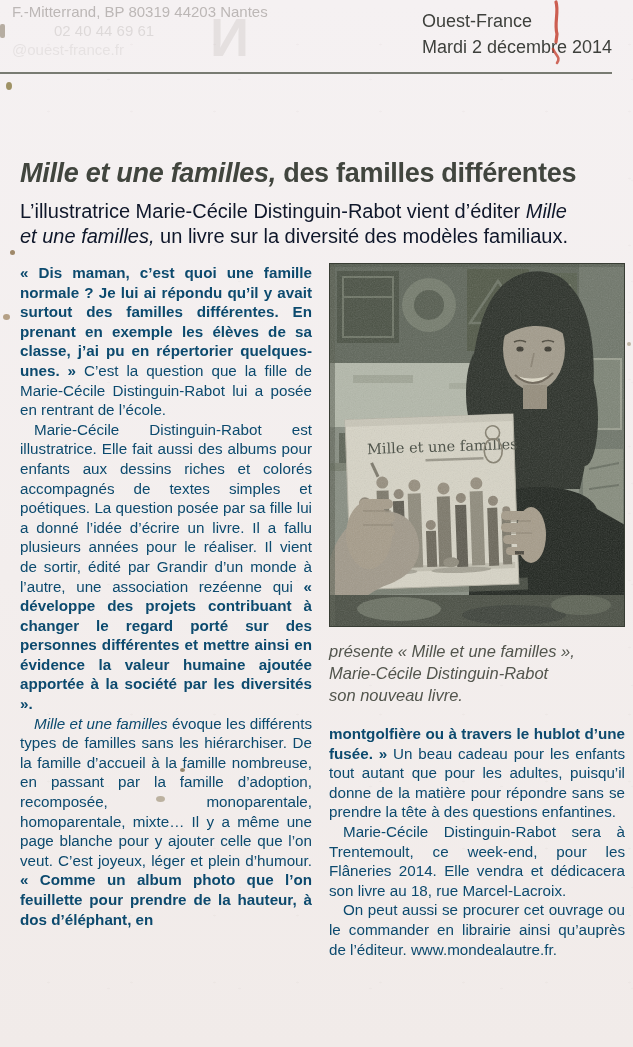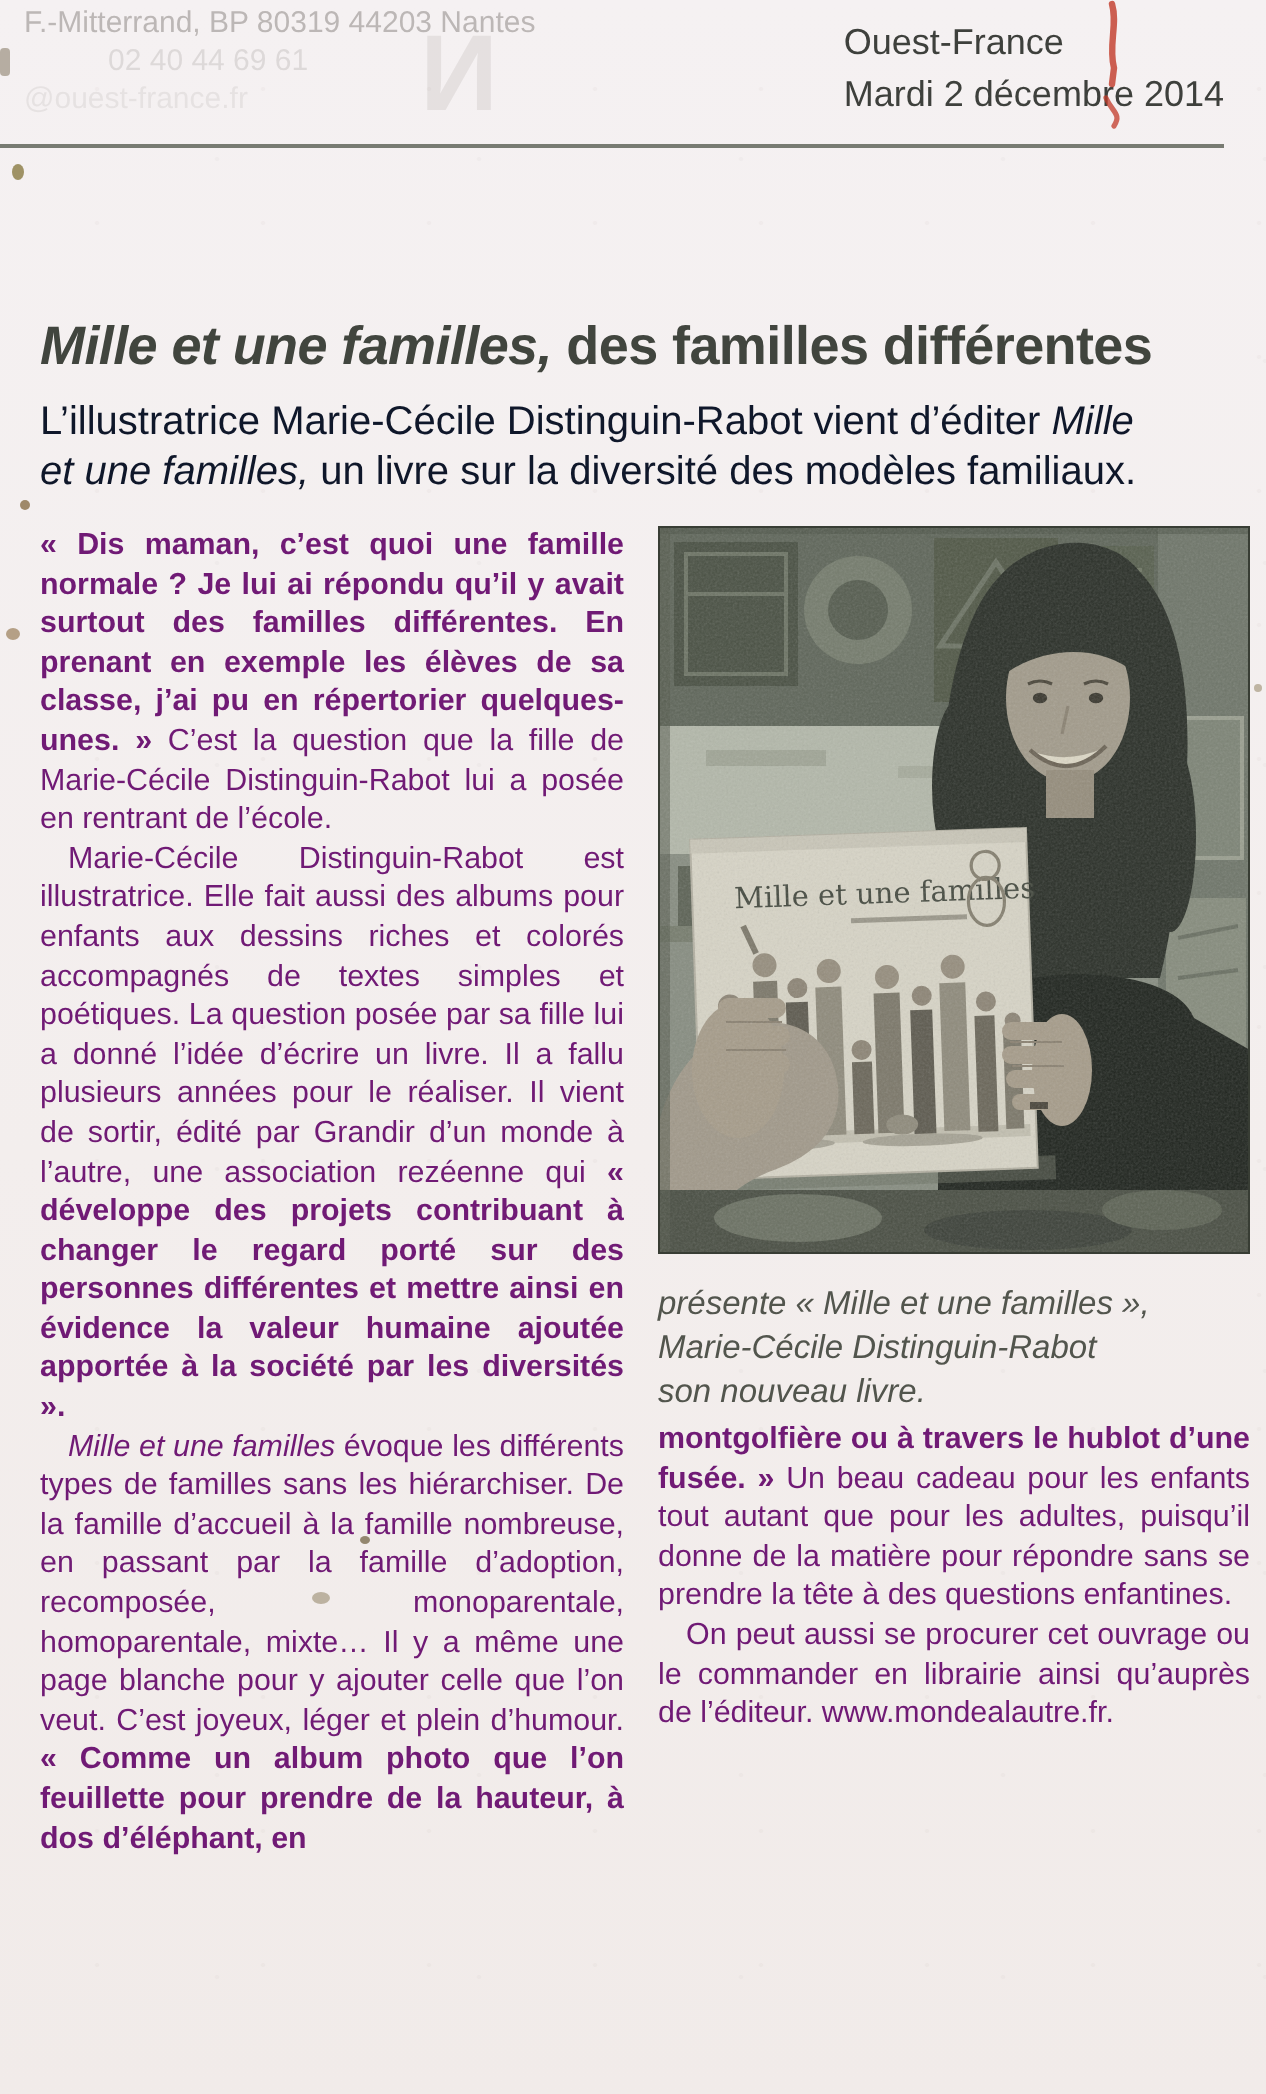--- a/index.html
+++ b/index.html
@@ -32,29 +32,29 @@
   .headline{position:absolute;left:20px;top:158px;width:600px;margin:0;
     font-size:27px;font-weight:bold;letter-spacing:-.3px;color:#41453e;white-space:nowrap;}
   .headline .it{font-style:italic;}
   .subhead{position:absolute;left:20px;top:199px;width:592px;}
   .subhead p{margin:0;font-size:20px;line-height:25px;color:#0f172a;}
   
   .columns{position:absolute;left:20px;top:263px;width:605px;display:flex;gap:17px;}
   .col-left{width:292px;}
   .col-right{width:296px;}
   .bp{margin:0;font-size:15.2px;line-height:19.6px;text-align:justify;
-    hyphens:auto;-webkit-hyphens:auto;color:#701a75;}
+    hyphens:auto;-webkit-hyphens:auto;color:#0c4a6e;}
   .bp.ind{text-indent:14px;}
   .b{font-weight:bold;}
   .i{font-style:italic;}
   
   figure{margin:0;}
   .caption{margin-top:9px;width:296px;}
   .caption p{margin:0;font-size:16.5px;line-height:22px;font-style:italic;color:#52554d;text-align:left;text-indent:0;}
-  .right-text{margin-top:3px;}
+  .right-text{margin-top:18px;}
   
   .speck{position:absolute;border-radius:50%;pointer-events:none;}
   .sp1{left:6px;top:82px;width:6px;height:8px;background:#8a7b42;opacity:.8;}
   .sp2{left:10px;top:250px;width:5px;height:5px;background:#7a5c30;opacity:.7;}
   .sp3{left:3px;top:314px;width:7px;height:6px;background:#8a6a3f;opacity:.6;}
   .sp4{left:180px;top:768px;width:5px;height:4px;background:#6b5b3a;opacity:.7;}
   .sp5{left:156px;top:796px;width:9px;height:6px;background:#7a6a45;opacity:.45;}
   .sp6{left:0;top:24px;width:5px;height:14px;background:#6a5a40;opacity:.45;border-radius:2px;}
   .sp7{left:627px;top:342px;width:4px;height:4px;background:#8a7a55;opacity:.5;}
 </style>
@@ -235,20 +235,21 @@
     </figure>
 
     <div class="caption">
         <p class="bp"><span>présente « Mille et une familles »,</span></p>
         <p class="bp"><span>Marie-Cécile Distinguin-Rabot</span></p>
         <p class="bp"><span>son nouveau livre.</span></p>
       </div>
 
     <div class="right-text">
         <p class="bp"><span class="b">montgolfière ou à travers le hublot d’une fusée. » </span><span>Un beau cadeau pour les enfants tout autant que pour les adultes, puisqu’il donne de la matière pour répondre sans se prendre la tête à des questions enfantines.</span></p>
+        <p class="bp ind"><span>Marie-Cécile Distinguin-Rabot sera à Trentemoult, ce week-end, pour les Flâneries 2014. Elle vendra et dédicacera son livre au 18, rue Marcel-Lacroix.</span></p>
         <p class="bp ind"><span>On peut aussi se procurer cet ouvrage ou le commander en librairie ainsi qu’auprès de l’éditeur. www.mondealautre.fr.</span></p>
       </div>
   </div>
 </div>
 
 <div class="speck sp1"></div>
 <div class="speck sp2"></div>
 <div class="speck sp3"></div>
 <div class="speck sp4"></div>
 <div class="speck sp5"></div>

